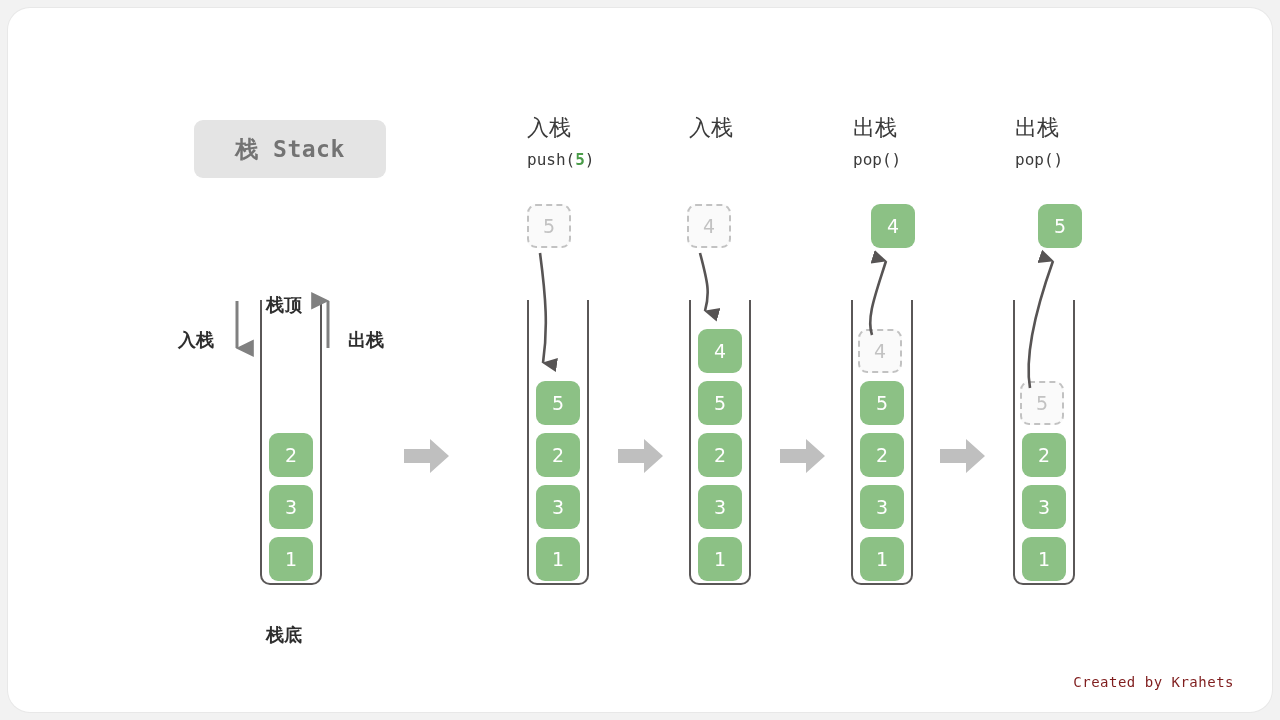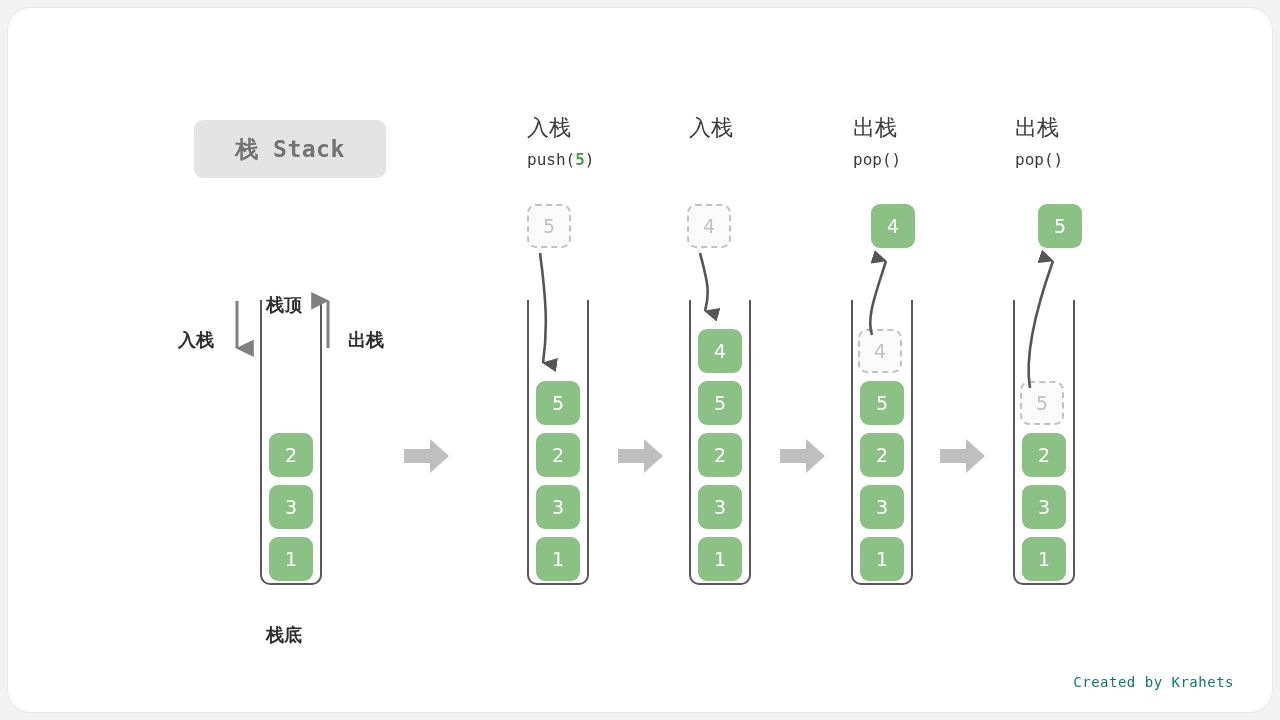--- a/index.html
+++ b/index.html
@@ -135,21 +135,21 @@
     pointer-events: none;
   }
 
   
   #footer {
     position: absolute;
     right: 38px;
     bottom: 22px;
     font-family: "DejaVu Sans Mono", "Liberation Mono", monospace;
     font-size: 14px;
-    color: #0f766e;
+    color: #7f1d1d;
     letter-spacing: 0.5px;
   }
 </style>
 </head>
 <body>
 
 <div id="root">
   <div id="card">
 
     <div id="title-badge">栈 Stack</div>

